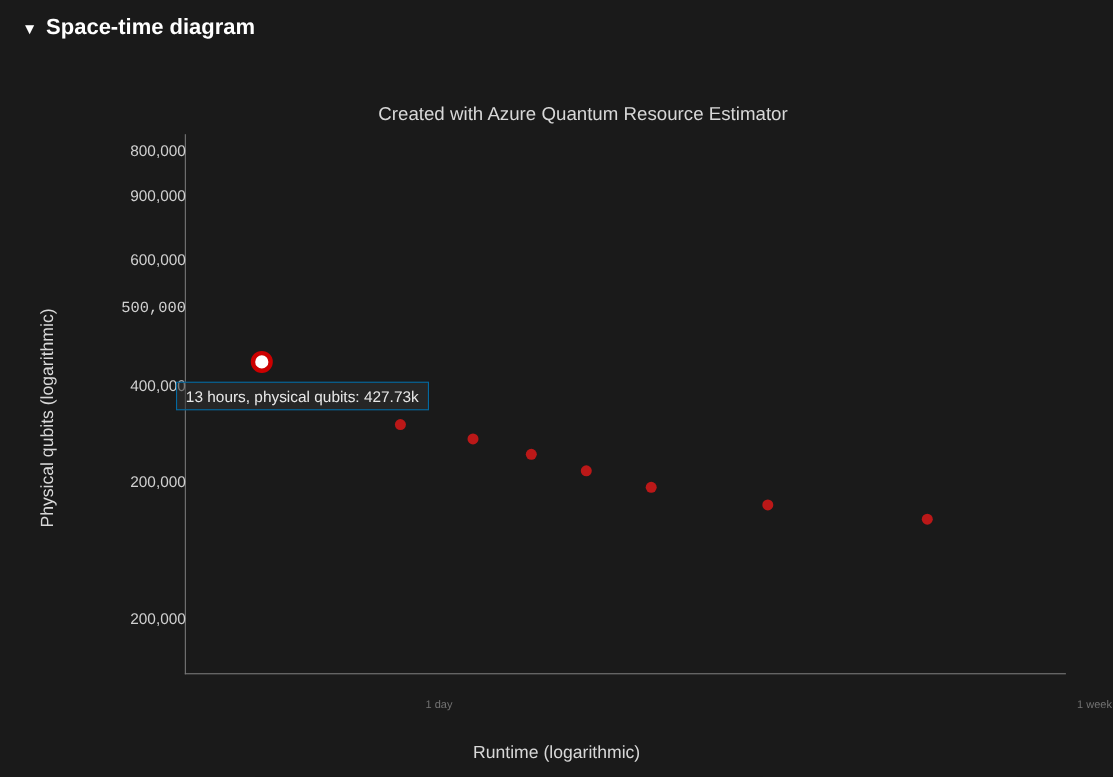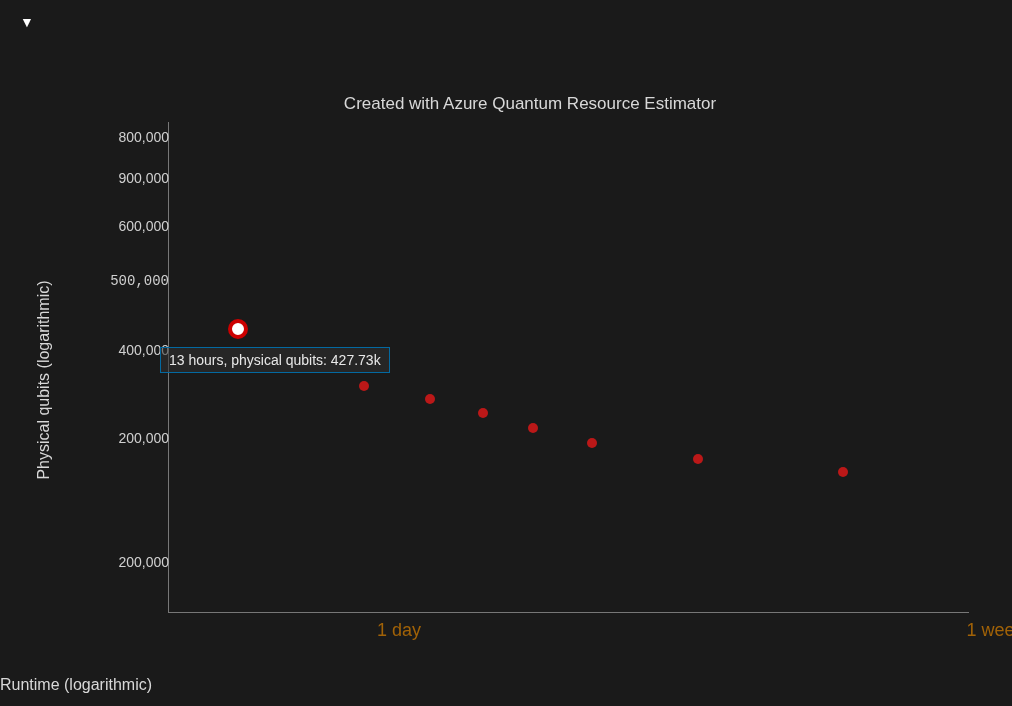--- a/index.html
+++ b/index.html
@@ -51,20 +51,21 @@
     top: 50%;
     transform: translate(-50%, -50%) rotate(-90deg);
     font-size: 16px;
     color: #d8d8d8;
     white-space: nowrap;
   }
   .xlabel {
     position: absolute;
     left: 0;
     width: 100%;
+    text-align: center;
     bottom: 6px;
     font-size: 16px;
     color: #d8d8d8;
   }
   .plot-area {
     position: absolute;
     left: 168px;
     top: 62px;
     width: 800px;
     height: 490px;
@@ -76,23 +77,23 @@
     right: 100%;
     transform: translateY(-50%);
     font-size: 14px;
     color: #d0d0d0;
     white-space: nowrap;
   }
   .xtick {
     position: absolute;
     top: 100%;
     transform: translateX(-50%);
-    padding-top: 8px;
-    font-size: 18px;
-    color: #a16207;
+    padding-top: 24px;
+    font-size: 10px;
+    color: #737373;
     white-space: nowrap;
   }
   .pt {
     position: absolute;
     width: 10px;
     height: 10px;
     margin-left: -5px;
     margin-top: -5px;
     background: #bb1818;
     border-radius: 50%;
@@ -116,32 +117,33 @@
     color: #e8e8e8;
     white-space: nowrap;
     pointer-events: none;
   }
 </style>
 </head>
 <body>
 
 <div class="header">
   <span class="tri">▼</span>
+  <span class="title">Space-time diagram</span>
 </div>
 
 <div class="plot-wrap">
   <div class="chart-title">Created with Azure Quantum Resource Estimator</div>
   <div class="ylabel">Physical qubits (logarithmic)</div>
   <div class="xlabel">Runtime (logarithmic)</div>
   <div class="plot-area" id="plot">
       <div class="ytick" style="top: 440.154px;">200,000</div>
       <div class="ytick" style="top: 315.794px;">200,000</div>
       <div class="ytick" style="top: 227.559px; margin-left: 31px;">400,000</div>
       <div class="ytick" style="top: 159.119px; font-family: Liberation Mono, monospace;">500,000</div>
-      <div class="ytick" style="top: 104px;">600,000</div>
+      <div class="ytick" style="top: 114px;">600,000</div>
       <div class="ytick" style="top: 55.9197px;">900,000</div>
       <div class="ytick" style="top: 14.9644px;">800,000</div>
       <div class="xtick" style="left: 230.044px;">1 day</div>
       <div class="xtick" style="left: 782px; margin-left: 44px;">1 week</div>
       <div class="pt hl" style="left: 68.9407px; top: 207.001px;"></div>
       <div class="pt" style="left: 194.957px; top: 264.164px;"></div>
       <div class="pt" style="left: 260.994px; top: 277.405px;"></div>
       <div class="pt" style="left: 313.723px; top: 291.244px;"></div>
       <div class="pt" style="left: 364.272px; top: 305.737px;"></div>
       <div class="pt" style="left: 422.907px; top: 320.949px;"></div>

